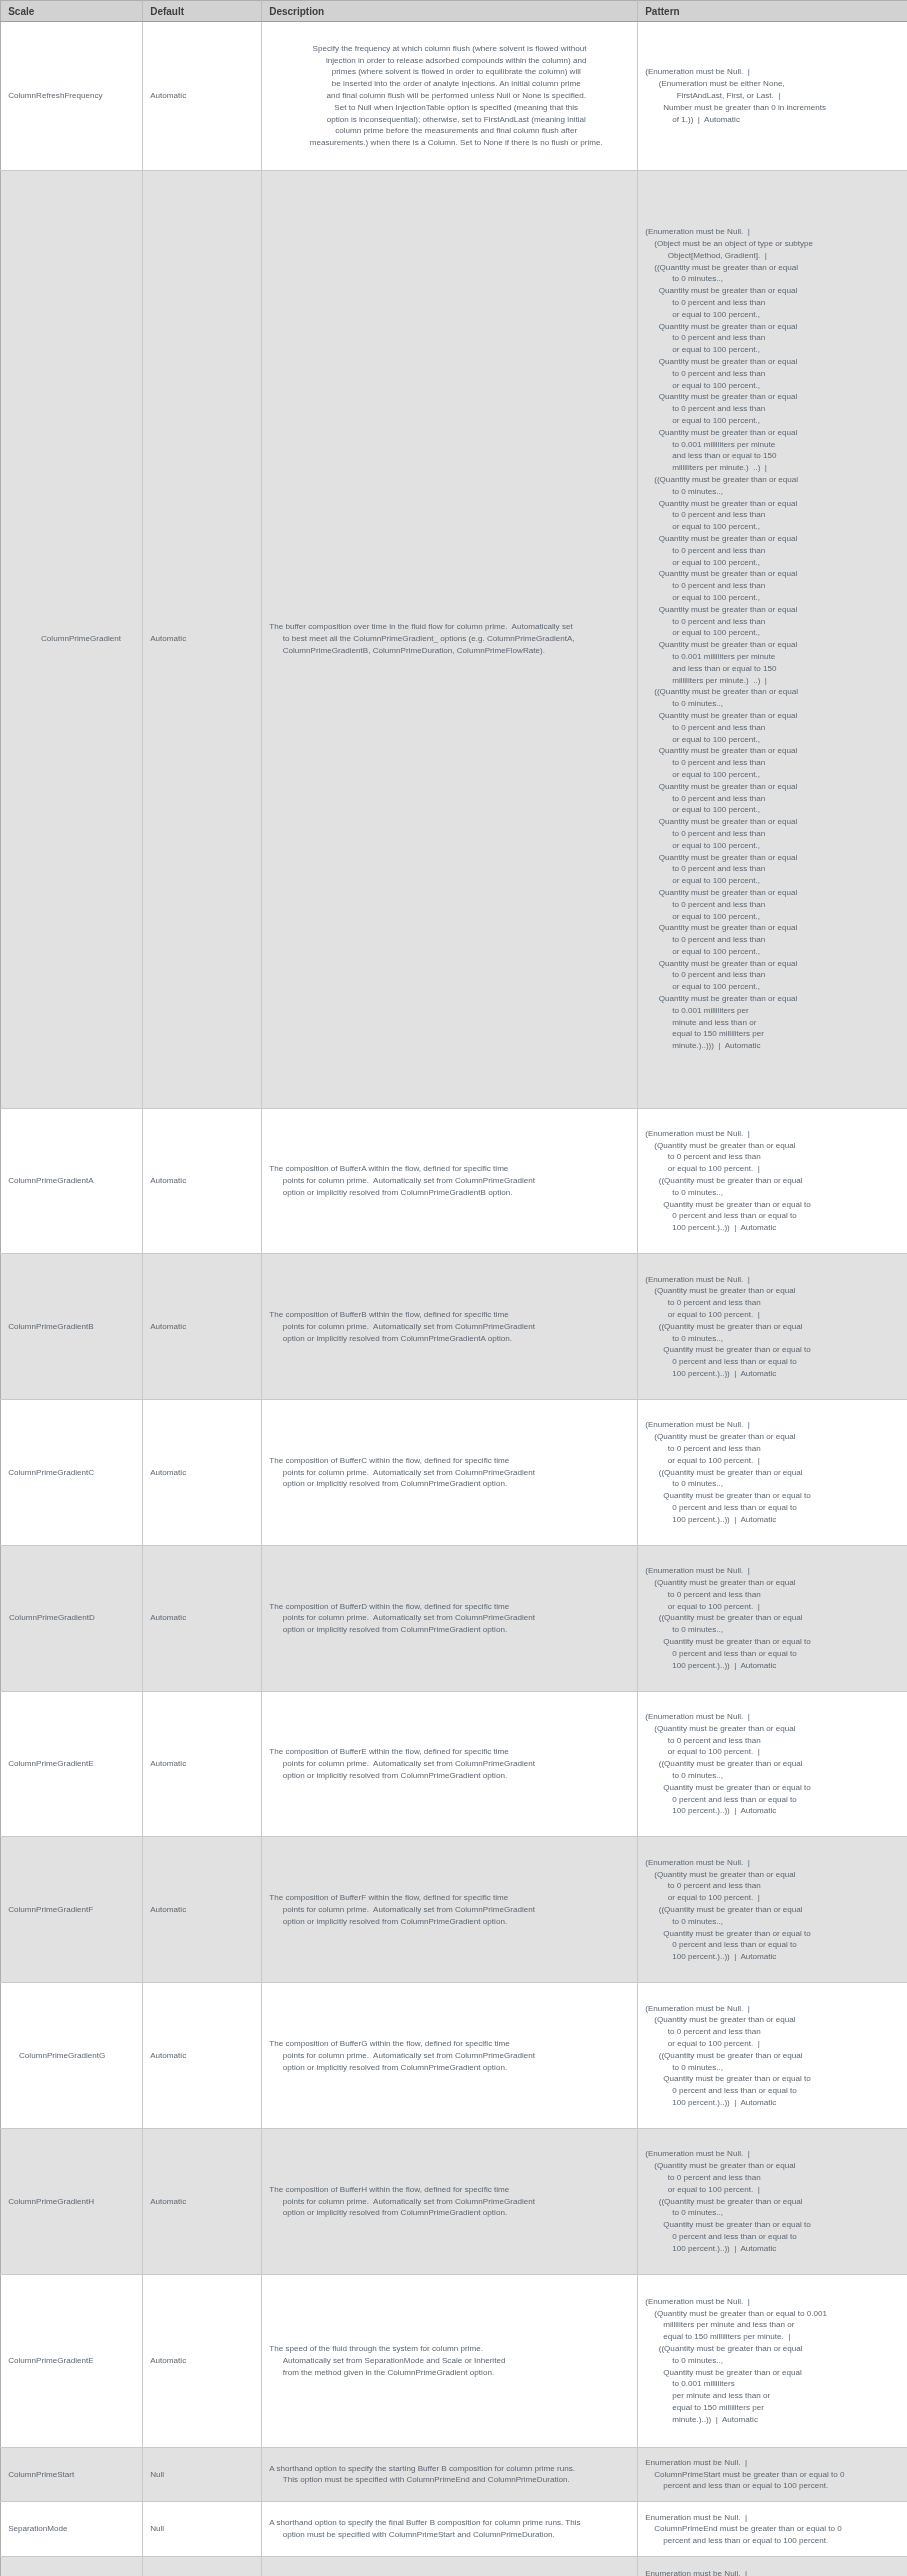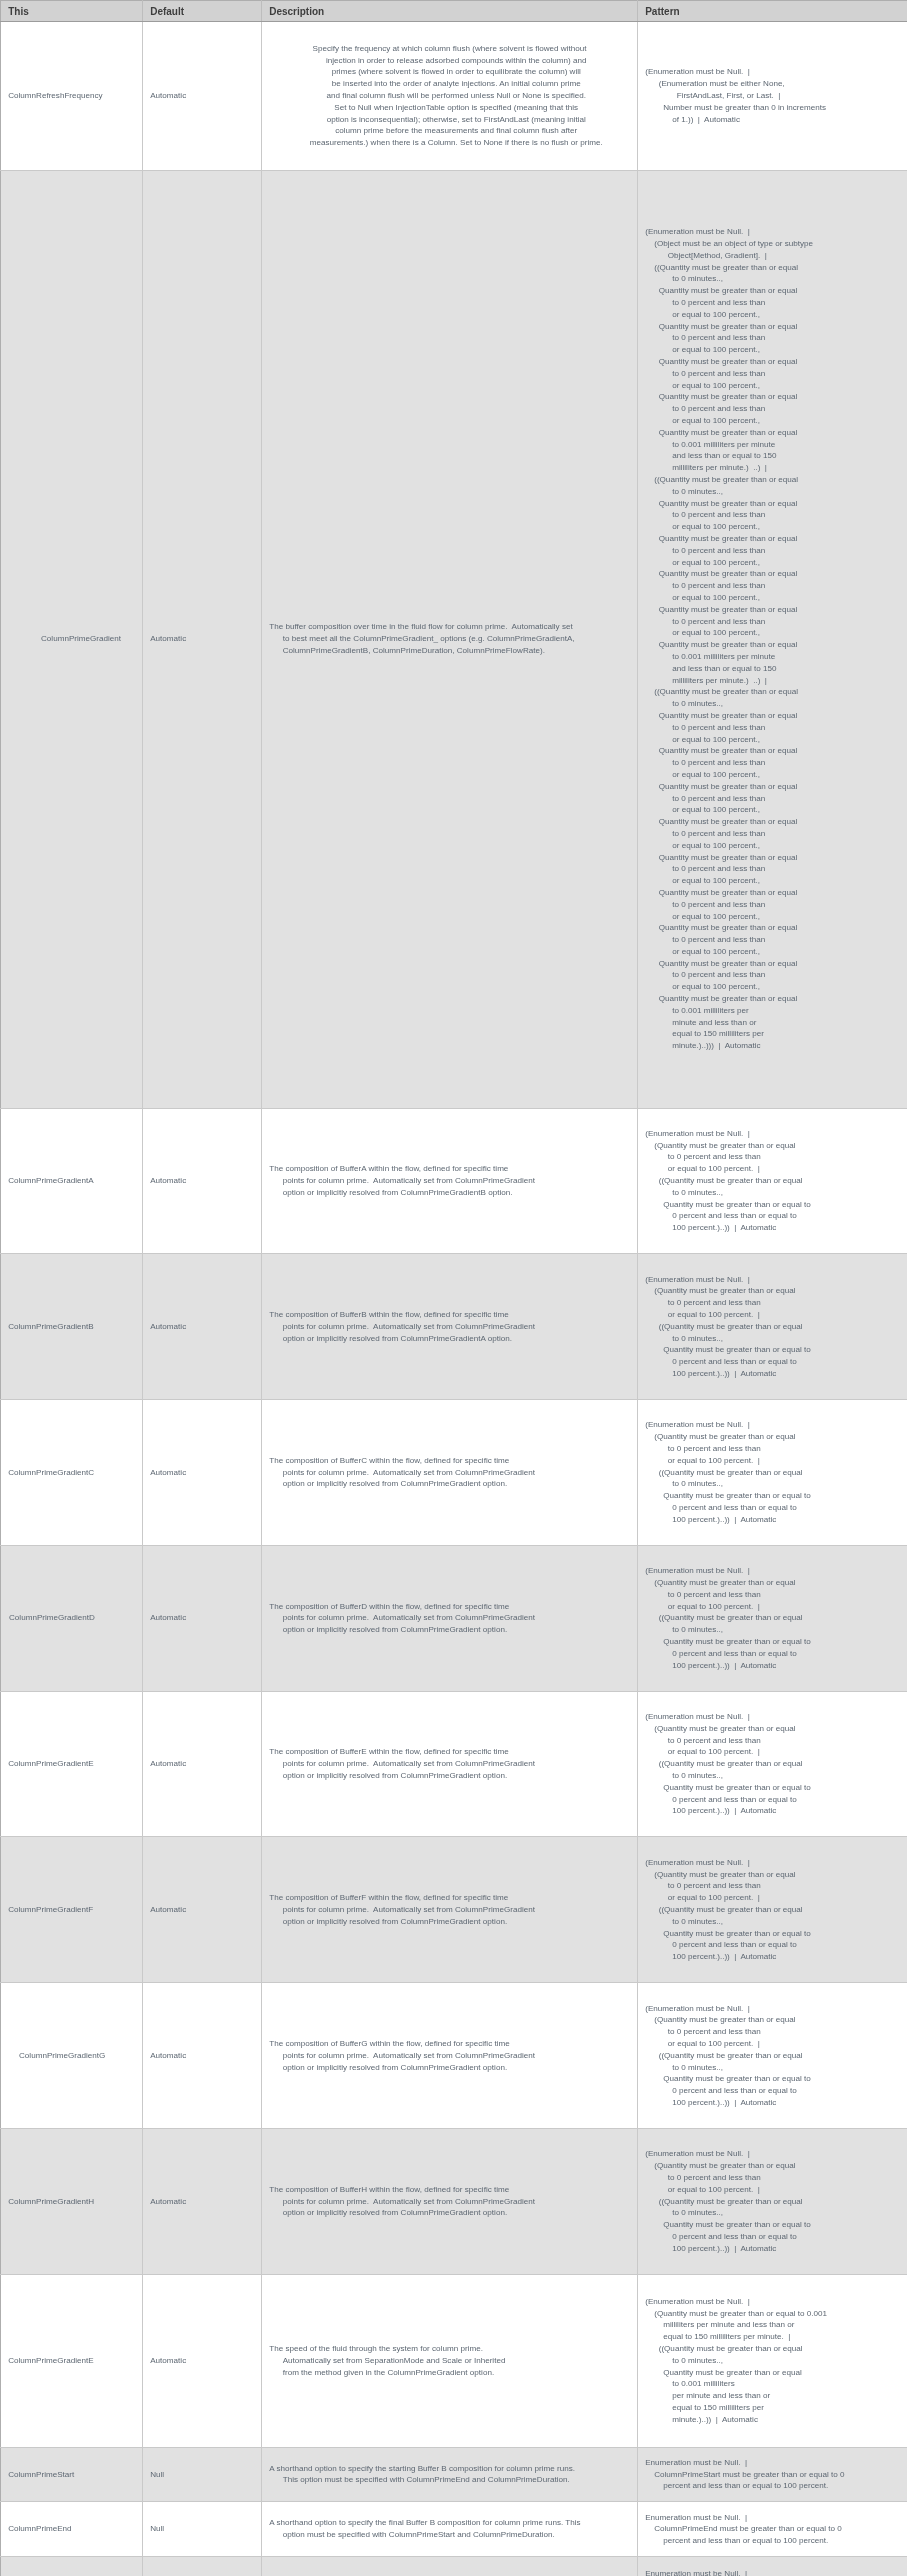--- a/index.html
+++ b/index.html
@@ -24,21 +24,21 @@
 
 <table class="opts">
   <colgroup>
     <col class="c-name">
       <col class="c-default">
       <col class="c-desc">
       <col class="c-pattern">
   </colgroup>
   <thead>
     <tr>
-      <th>This</th>
+      <th>Scale</th>
       <th>Default</th>
       <th>Description</th>
       <th>Pattern</th>
     </tr>
   </thead>
   <tbody id="tbody">
       <tr>
         <td class="cell-name" style="height: 137px;">ColumnRefreshFrequency</td>
         <td class="cell-default" style="height: 137px;">Automatic</td>
         <td class="cell-description" style="height: 137px; text-align: center;">Specify the frequency at which column flush (where solvent is flowed without
@@ -282,21 +282,21 @@
       <tr class="shade">
         <td class="cell-name" style="height: 43px;">ColumnPrimeStart</td>
         <td class="cell-default" style="height: 43px;">Null</td>
         <td class="cell-description" style="height: 43px;">A shorthand option to specify the starting Buffer B composition for column prime runs.
       This option must be specified with ColumnPrimeEnd and ColumnPrimeDuration.</td>
         <td class="cell-pattern" style="height: 43px;">Enumeration must be Null.  |
     ColumnPrimeStart must be greater than or equal to 0
         percent and less than or equal to 100 percent.</td>
       </tr>
       <tr>
-        <td class="cell-name" style="height: 43px;">ColumnPrimeEnd</td>
+        <td class="cell-name" style="height: 43px;">SeparationMode</td>
         <td class="cell-default" style="height: 43px;">Null</td>
         <td class="cell-description" style="height: 43px;">A shorthand option to specify the final Buffer B composition for column prime runs. This
       option must be specified with ColumnPrimeStart and ColumnPrimeDuration.</td>
         <td class="cell-pattern" style="height: 43px;">Enumeration must be Null.  |
     ColumnPrimeEnd must be greater than or equal to 0
         percent and less than or equal to 100 percent.</td>
       </tr>
       <tr class="shade">
         <td class="cell-name" style="height: 47px;">ColumnPrimeDuration</td>
         <td class="cell-default" style="height: 47px;">Null</td>

